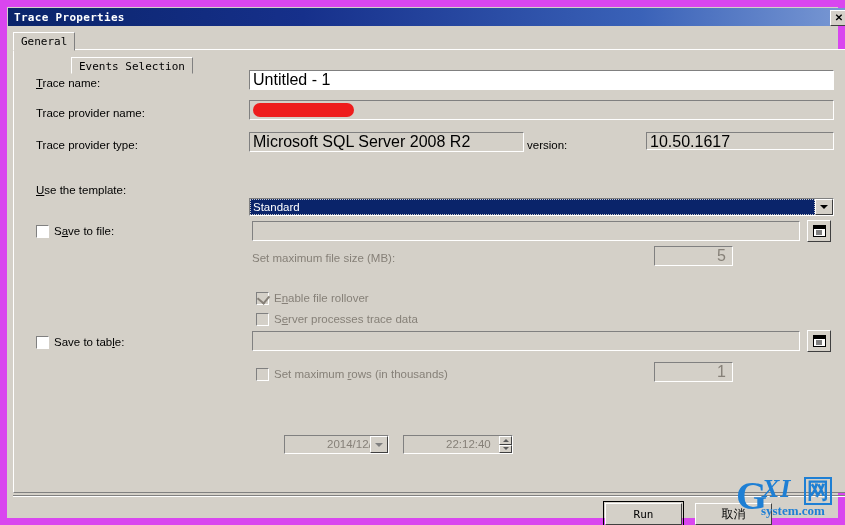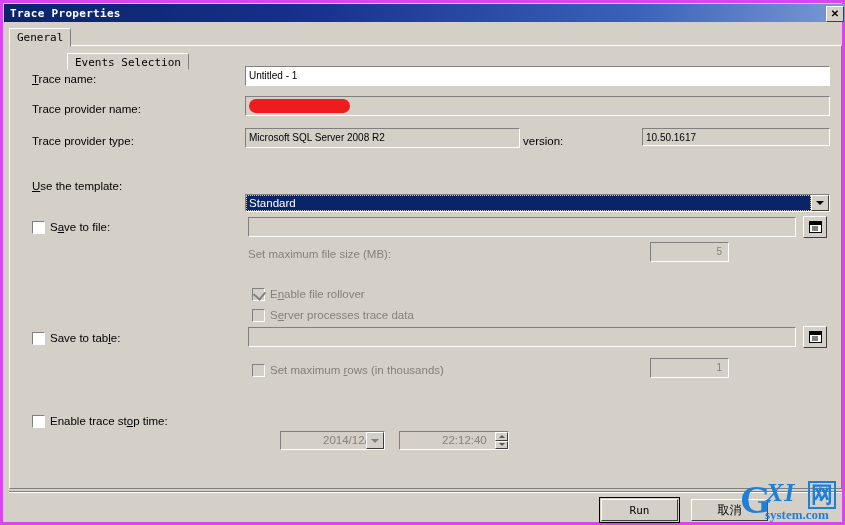--- a/index.html
+++ b/index.html
@@ -14,21 +14,21 @@
     font-family: "Liberation Sans", sans-serif;
     font-size: 11px;
     color: #000;
   }
   .window {
     position: relative;
     width: 845px;
     height: 525px;
     background: #d4d0c8;
     box-sizing: border-box;
-    border: 3px solid #d946ef;
+    border: 7px solid #d946ef;
   }
 
   
   .titlebar {
     position: absolute;
     left: 1px; top: 1px;
     width: 843px; height: 18px;
     background: linear-gradient(to right, #0a246a 0%, #16308b 35%, #3a62b8 75%, #7a99d4 100%);
     display: flex;
     align-items: center;
@@ -118,21 +118,21 @@
   .lbl.disabled { color: #868078; }
   .lbl u { text-decoration: underline; }
 
   .field {
     position: absolute;
     box-sizing: border-box;
     border: 1px solid;
     border-color: #808080 #ffffff #ffffff #808080;
     background: #ffffff;
     font-family: "Liberation Sans", sans-serif;
-    font-size: 10px;
+    font-size: 16px;
     color: #000;
     line-height: 18px;
     padding: 0 3px;
     white-space: nowrap;
     overflow: hidden;
   }
   .field.ro { background: #d4d0c8; }
   .field.disabled { background: #d4d0c8; color: #868078; }
   .field.num { text-align: right; padding-right: 6px; }
 
@@ -431,24 +431,20 @@
     <div class="browse" style="left:793px; top:280px;">
       <span class="browse-glyph"></span>
     </div>
 
     <div class="cbrow" style="left:242px; top:317px;">
       <span class="cbox disabled"></span>
       <span class="cb-label disabled">Set maximum <u>r</u>ows (in thousands)</span>
     </div>
     <div class="field num disabled" style="left:640px; top:312px; width:79px; height:20px;">1</div>
 
-    <div class="cbrow" style="left:22px; top:368px;">
-      <span class="cbox"></span>
-      <span class="cb-label">Enable trace st<u>o</u>p time:</span>
-    </div>
     <div class="combo disabled" style="left:270px; top:365px; width:105px; height:19px;">
       <div class="combo-text disabled">2014/12/18</div>
       <div class="combo-btn">
           <i class="arrow-dn disabled"></i>
         </div>
     </div>
     <div class="combo disabled" style="left:389px; top:365px; width:110px; height:19px;">
       <div class="combo-text disabled">22:12:40</div>
       <div class="spin">
         <div>

